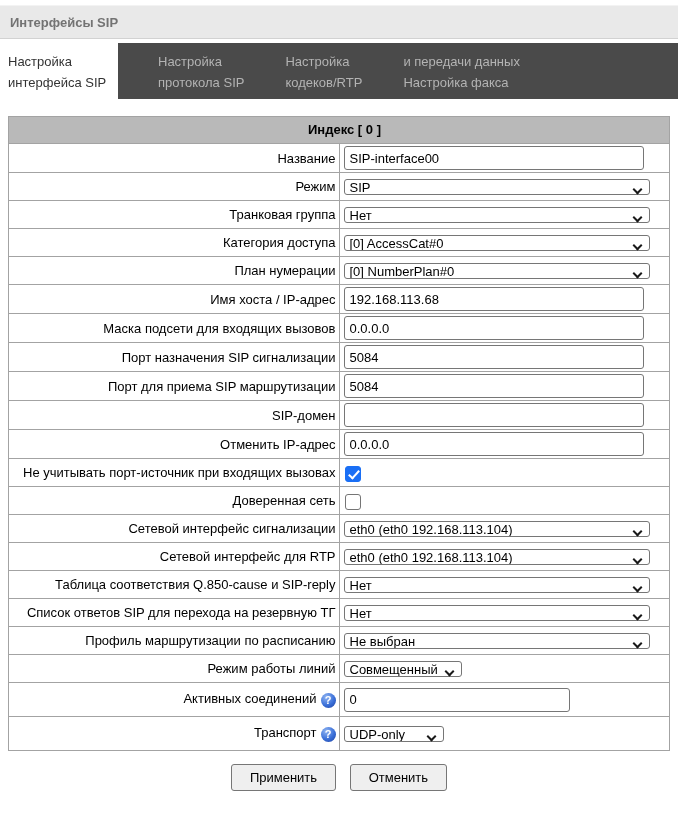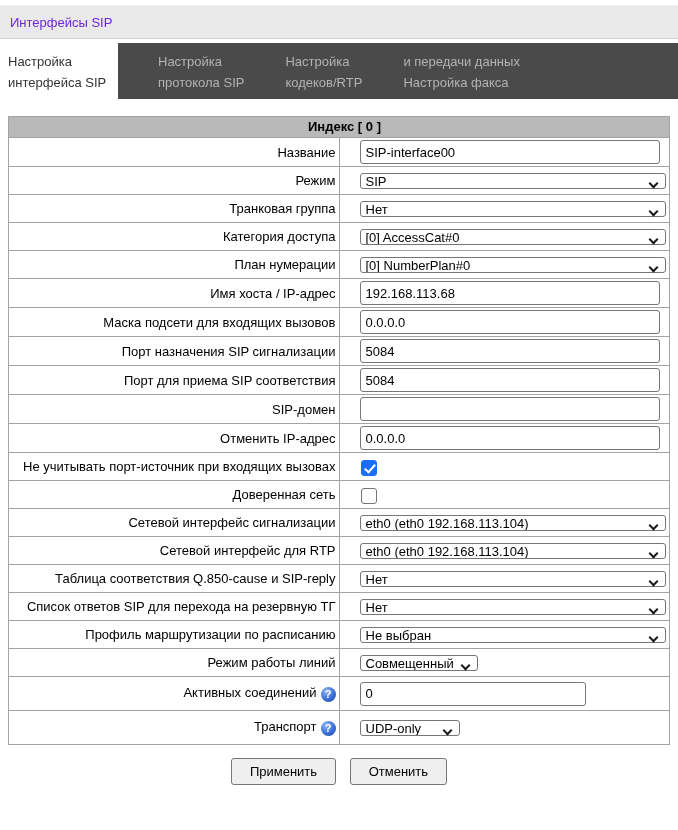--- a/index.html
+++ b/index.html
@@ -11,21 +11,21 @@
     font-size: 13px; color: #000;
   }
 
   
   .header-bar {
     margin-top: 5px;
     background: #e9e9e9;
     border-top: 1px solid #f3f3f3;
     border-bottom: 1px solid #d2d2d2;
     padding: 9px 8px 8px 10px;
-    font-weight: normal; color: #6d28d9;
+    font-weight: bold; color: #737373;
   }
 
   
   .tabs {
     margin-top: 4px;
     display: flex;
     background: #4a4a4a;
     height: 56px;
     gap: 19px;
   }
@@ -49,29 +49,29 @@
     border-collapse: collapse;
     margin: 17px 8px 0 8px;
     width: 662px;
     table-layout: fixed;
   }
   table.form td { border: 1px solid #a3a3a3; }
   td.thead {
     background: #b9b9b9;
     text-align: center;
     font-weight: bold;
-    height: 21px;
+    height: 27px;
     padding: 1px 0 2px 11px;
   }
   td.label {
     width: 352px;
     text-align: right;
     padding: 0 3px 0 3px;
   }
-  td.value { padding: 2px 18px; margin-top: 40px; }
+  td.value { padding: 2px 2px; margin-top: 40px; }
   tr.h36 { height: 20px; }
   tr.h34 { height: 34px; }
   tr.h28 { height: 28px; }
 
   input[type="text"] {
     width: 300px; height: 24px;
     border: 1px solid #767676;
     border-radius: 3px;
     font-family: "Liberation Sans", sans-serif;
     font-size: 13px;
@@ -202,21 +202,21 @@
       </tr>
       <tr class="h36">
         <td class="label"><span>Маска подсети для входящих вызовов</span></td>
         <td class="value"><input type="text" value="0.0.0.0" style=""></td>
       </tr>
       <tr class="h36">
         <td class="label"><span>Порт назначения SIP сигнализации</span></td>
         <td class="value"><input type="text" value="5084" style=""></td>
       </tr>
       <tr class="h36">
-        <td class="label"><span>Порт для приема SIP соответствия</span></td>
+        <td class="label"><span>Порт для приема SIP маршрутизации</span></td>
         <td class="value"><input type="text" value="5084" style=""></td>
       </tr>
       <tr class="h36">
         <td class="label"><span>SIP-домен</span></td>
         <td class="value"><input type="text" style=""></td>
       </tr>
       <tr class="h36">
         <td class="label"><span>Отменить IP-адрес</span></td>
         <td class="value"><input type="text" value="0.0.0.0" style=""></td>
       </tr>

